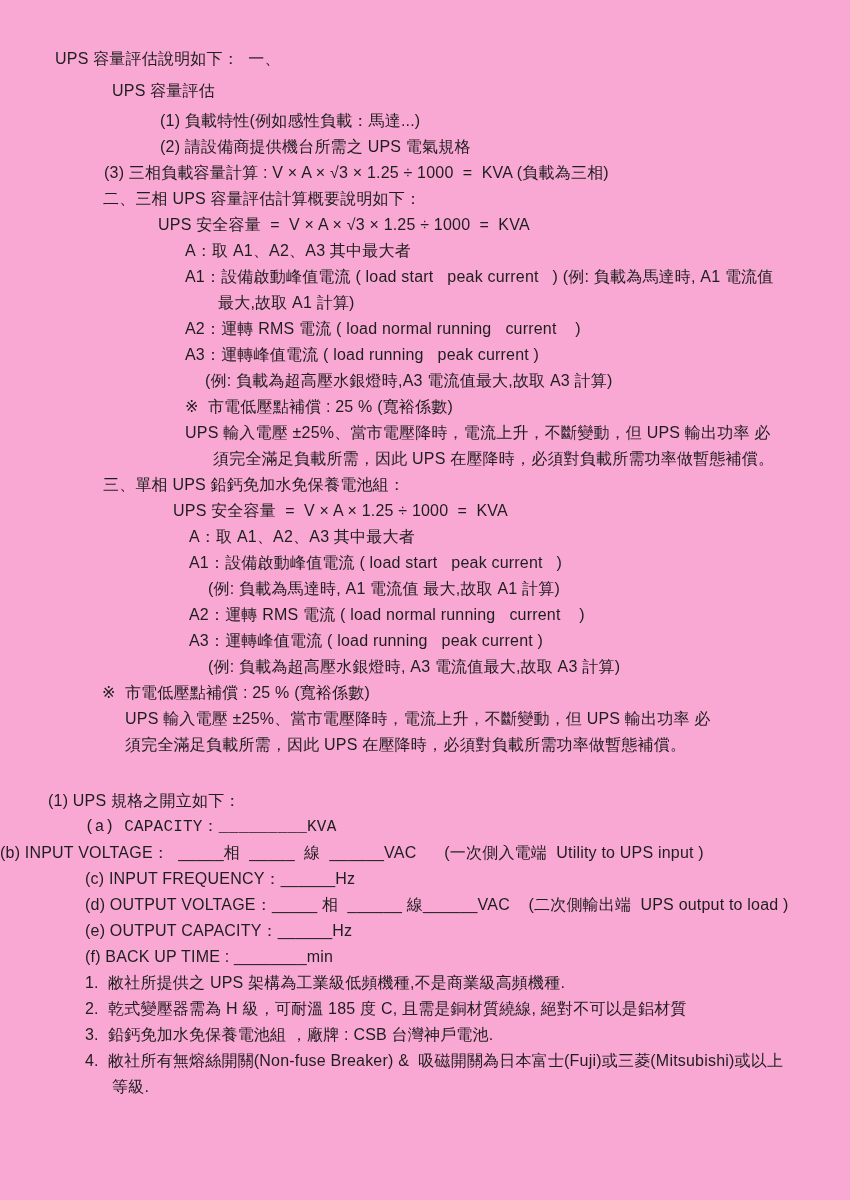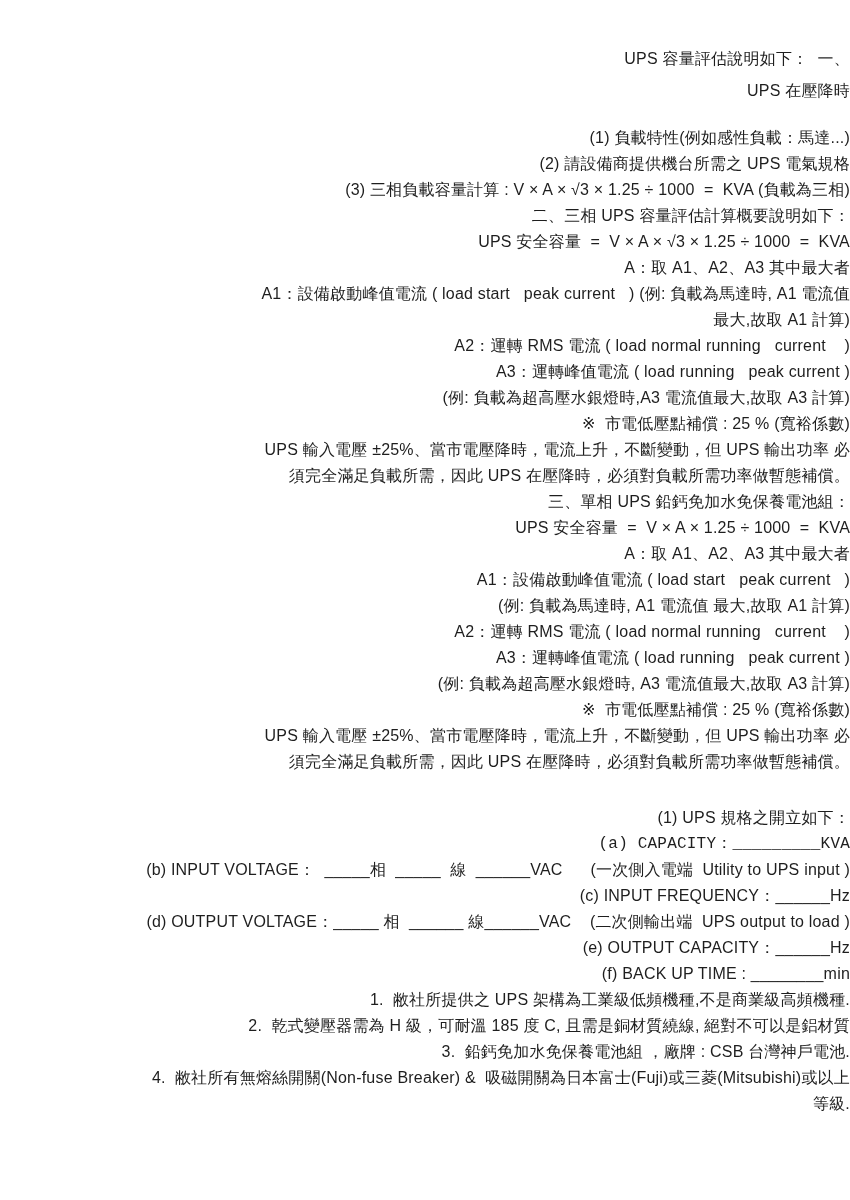--- a/index.html
+++ b/index.html
@@ -5,43 +5,42 @@
   html, body {
     margin: 0;
     padding: 0;
     background: #e8e8e8;
   }
   .page {
     position: relative;
     width: 850px;
     height: 1200px;
     margin: 0 auto;
-    background: #ffffff;
+    background: #f9a8d4;
     font-family: "Liberation Sans", "DejaVu Sans", sans-serif;
     font-size: 16px;
     color: #1e1e1e;
     box-sizing: border-box;
     padding-top: 46px;
     overflow: hidden;
-    text-align: right;
   }
   .doc-line {
     white-space: pre;
     line-height: 26px;
     height: 26px;
     letter-spacing: 0.2px;
   }
 </style>
 </head>
 <body>
 
 <div class="page">
     <div class="doc-line" style="margin-left: 55px;">UPS 容量評估說明如下：  一、</div>
-    <div class="doc-line" style="margin-left: 112px; margin-top: 6px;">UPS 在壓降時</div>
-    <div class="doc-line" style="margin-left: 160px; margin-top: 21px;">(1) 負載特性(例如感性負載：馬達...)</div>
+    <div class="doc-line" style="margin-left: 112px; margin-top: 6px;">UPS 容量評估</div>
+    <div class="doc-line" style="margin-left: 160px; margin-top: 4px;">(1) 負載特性(例如感性負載：馬達...)</div>
     <div class="doc-line" style="margin-left: 160px;">(2) 請設備商提供機台所需之 UPS 電氣規格</div>
     <div class="doc-line" style="margin-left: 104px;">(3) 三相負載容量計算 : V × A × √3 × 1.25 ÷ 1000  =  KVA (負載為三相)</div>
     <div class="doc-line" style="margin-left: 103px;">二、三相 UPS 容量評估計算概要說明如下：</div>
     <div class="doc-line" style="margin-left: 158px;">UPS 安全容量  =  V × A × √3 × 1.25 ÷ 1000  =  KVA</div>
     <div class="doc-line" style="margin-left: 185px;">A：取 A1、A2、A3 其中最大者</div>
     <div class="doc-line" style="margin-left: 185px;">A1：設備啟動峰值電流 ( load start   peak current   ) (例: 負載為馬達時, A1 電流值</div>
     <div class="doc-line" style="margin-left: 218px;">最大,故取 A1 計算)</div>
     <div class="doc-line" style="margin-left: 185px;">A2：運轉 RMS 電流 ( load normal running   current    )</div>
     <div class="doc-line" style="margin-left: 185px;">A3：運轉峰值電流 ( load running   peak current )</div>
     <div class="doc-line" style="margin-left: 205px;">(例: 負載為超高壓水銀燈時,A3 電流值最大,故取 A3 計算)</div>

